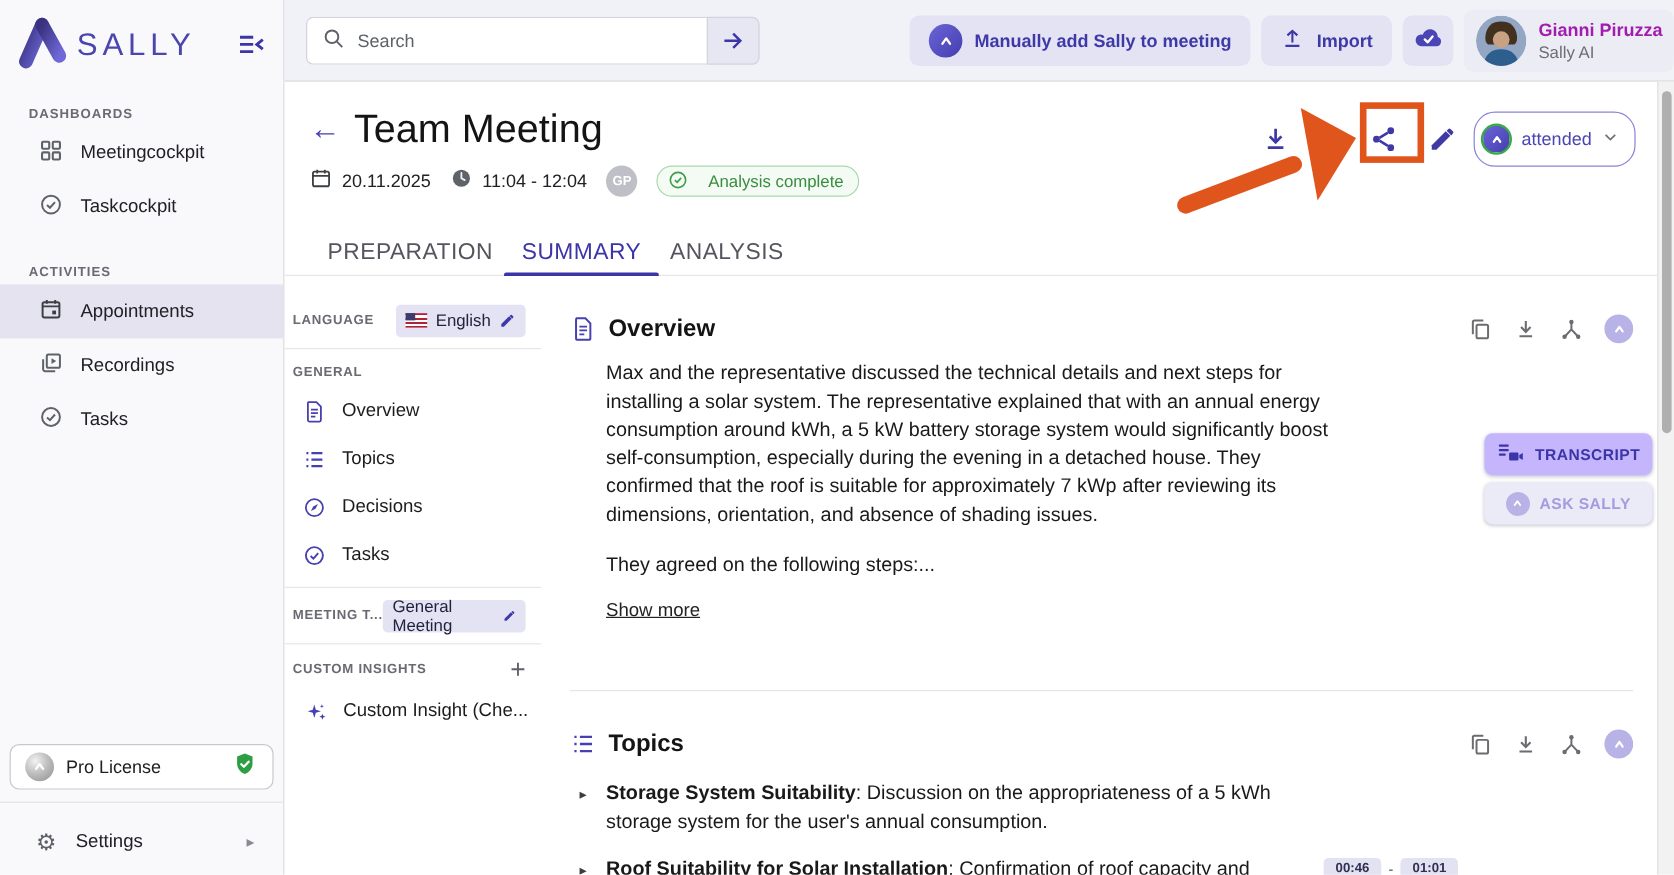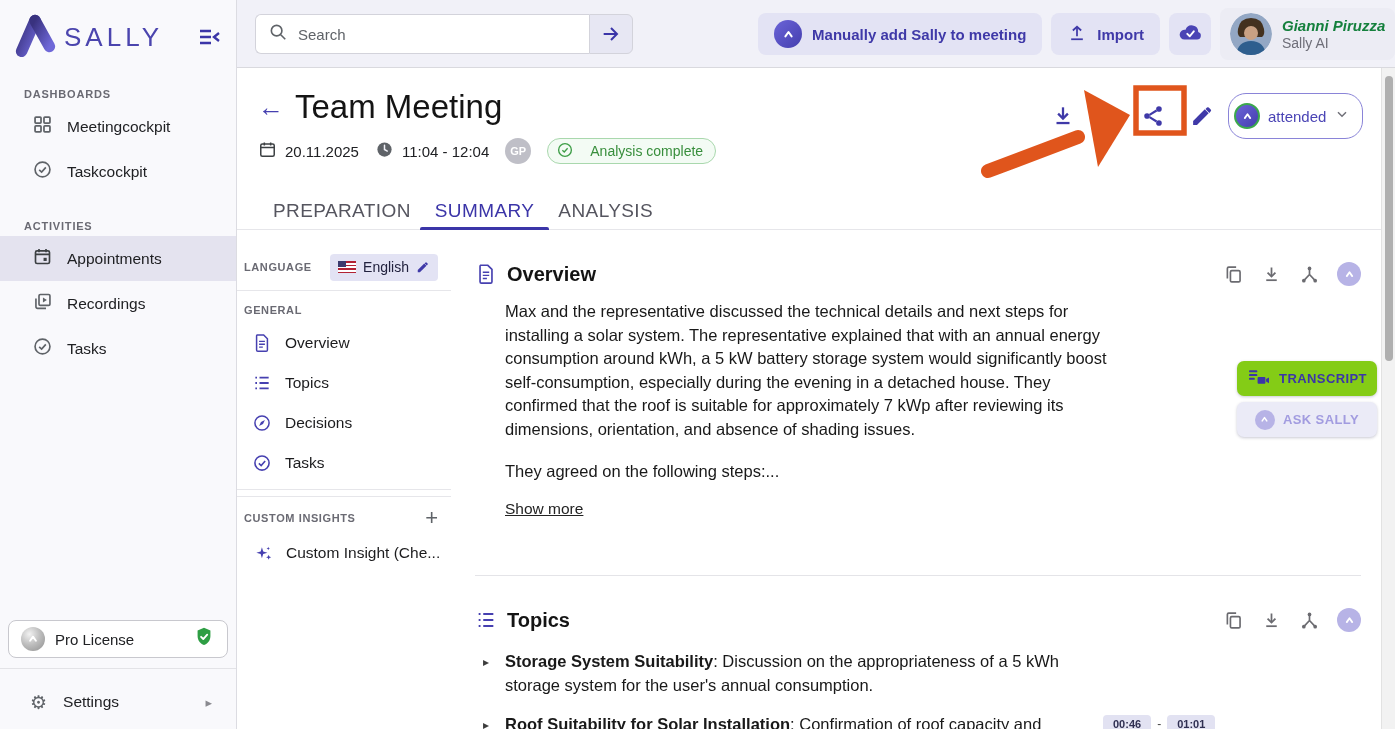--- a/index.html
+++ b/index.html
@@ -30,21 +30,21 @@
   .search-input { border:none; outline:none; font-size:15px; color:#202124; width:270px; background:transparent; font-family:inherit; }
   .search-input::placeholder { color:#5F6368; }
   .search-go { width:44px; height:40px; background:#E7E7F3; border:1px solid #D3D3DB; border-radius:0 6px 6px 0; display:flex; align-items:center; justify-content:center; cursor:pointer; }
   .topbar-right { position:absolute; right:0; top:0; height:68px; display:flex; align-items:center; gap:9px; }
   .lav-btn { background:#E3E3F4; border-radius:8px; height:42px; display:flex; align-items:center; justify-content:center; gap:10px; cursor:pointer; color:#3F39A8; font-weight:700; font-size:15px; padding:0 16px; white-space:nowrap; }
   .icon-btn { width:42px; padding:0; }
   .sally-circle { border-radius:50%; background:linear-gradient(135deg,#6B64D8,#443EAE); display:flex; align-items:center; justify-content:center; flex:none; }
   .s28 { width:28px; height:28px; }
   .user-chip { background:#ECECF4; border-radius:8px; height:52px; width:175px; display:flex; align-items:center; gap:10px; padding:0 10px; cursor:pointer; flex:none; }
   .avatar { width:42px; height:42px; border-radius:50%; overflow:hidden; flex:none; }
-  .user-name { font-size:15px; font-weight:700; color:#15803d; white-space:nowrap;font-style:italic; }
+  .user-name { font-size:15px; font-weight:700; color:#a21caf; white-space:nowrap; }
   .user-role { font-size:14px; color:#6E6E78; margin-top:1px; }
 
   
   .back-arrow { position:absolute; left:258px; top:94px; font-size:26px; color:#4640B0; cursor:pointer; line-height:1; }
   .page-title { position:absolute; left:295px; top:88px; font-size:33px; font-weight:500; color:#141414; }
   .meta-row { position:absolute; left:258px; top:138px; display:flex; align-items:center; gap:8px; }
   .meta-text { font-size:15px; color:#202124; }
   .gp-badge { width:26px; height:26px; border-radius:50%; background:#BFBFC7; color:#fff; font-size:11px; font-weight:700; display:flex; align-items:center; justify-content:center; margin-left:8px; }
   .status-badge { margin-left:8px; height:26px; border:1px solid #A9D8AD; background:#F3FBF4; border-radius:13px; display:flex; align-items:center; gap:16px; padding:0 12px 0 8px; color:#388E3C; font-size:14px; }
 
@@ -86,21 +86,21 @@
   .topic-item { position:absolute; left:30px; width:585px; font-size:16.5px; line-height:23.5px; color:#191919; }
   .topic-item .marker { position:absolute; left:-22px; top:1px; font-size:12px; color:#3c3c3c; }
   .topic-1 { top:400px; }
   .topic-2 { top:463px; }
   .time-range { position:absolute; left:628px; top:465px; display:flex; align-items:center; gap:6px; }
   .time-pill { background:#E2E2F2; border-radius:4px; font-size:11px; font-weight:700; color:#303052; padding:3px 10px; cursor:pointer; }
   .time-dash { font-size:12px; color:#444; }
 
   
   .float-btn { position:absolute; left:1237px; width:140px; height:35px; border-radius:7px; display:flex; align-items:center; justify-content:center; gap:8px; font-size:13px; font-weight:700; letter-spacing:.4px; cursor:pointer; box-shadow:0 1px 3px rgba(40,40,80,.25); z-index:6; }
-  .transcript-btn { top:361px; background:#84cc16; color:#3B35A8; }
+  .transcript-btn { top:361px; background:#c4b5fd; color:#3B35A8; }
   .ask-sally-btn { top:402px; background:#EBEBF7; color:#A29CE0; }
   .sally-mini-sm { width:20px; height:20px; border-radius:50%; background:#B7B3E6; display:flex; align-items:center; justify-content:center; }
 
   
   .scrollbar-track { position:absolute; left:1381px; top:68px; width:14px; height:661px; background:#F2F2F2; border-left:1px solid #E2E2E2; z-index:7; }
   .scrollbar-thumb { position:absolute; left:3px; top:8px; width:8px; height:285px; background:#AFAFAF; border-radius:4px; cursor:pointer; }
 
   
   .annotation { position:absolute; left:0; top:0; width:1395px; height:729px; pointer-events:none; z-index:50; }
 </style>
@@ -385,20 +385,30 @@
     <span>Decisions</span>
   </div>
   <div class="sn-item">
     <svg width="20" height="20" viewBox="0 0 24 24" fill="none" stroke="#4640B0" stroke-width="1.9">
       <circle cx="12" cy="12" r="8.5"></circle>
         <path d="M8.2 12.4 L11 15 L15.8 9.6"></path>
     </svg>
     <span>Tasks</span>
   </div>
   <div class="sn-divider"></div>
+  <div class="sn-row">
+    <span class="sn-label">MEETING T...</span>
+    <span class="sn-pill">
+      <span>General Meeting</span>
+      <svg width="14" height="14" viewBox="0 0 24 24" fill="#3F39A8">
+        <path d="M3 17.3 V21 h3.7 L17.9 9.8 L14.2 6.1 Z"></path>
+          <path d="M19.9 7.9 a1.2 1.2 0 0 0 0 -1.7 L18 4.4 a1.2 1.2 0 0 0 -1.7 0 L14.9 5.8 L18.6 9.5 Z"></path>
+      </svg>
+    </span>
+  </div>
   <div class="sn-divider"></div>
   <div class="sn-row" style="height:30px">
     <span class="sn-label">CUSTOM INSIGHTS</span>
     <span class="plus-glyph">+</span>
   </div>
   <div class="sn-item" style="padding-left:18px">
     <svg width="19" height="19" viewBox="0 0 24 24" fill="#4640B0">
       <path d="M10 4 L11.6 9.4 L17 11 L11.6 12.6 L10 18 L8.4 12.6 L3 11 L8.4 9.4 Z"></path>
       <path d="M18.5 13.5 l.9 2.3 2.3 .9 -2.3 .9 -.9 2.3 -.9 -2.3 -2.3 -.9 2.3 -.9 Z"></path>
       <path d="M18 3.5 l.6 1.6 1.6 .6 -1.6 .6 -.6 1.6 -.6 -1.6 -1.6 -.6 1.6 -.6 Z"></path>

